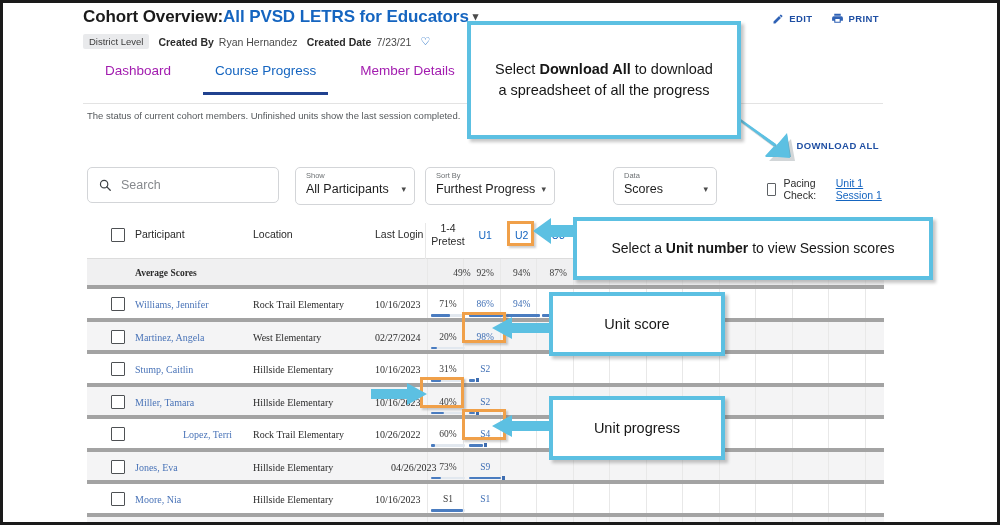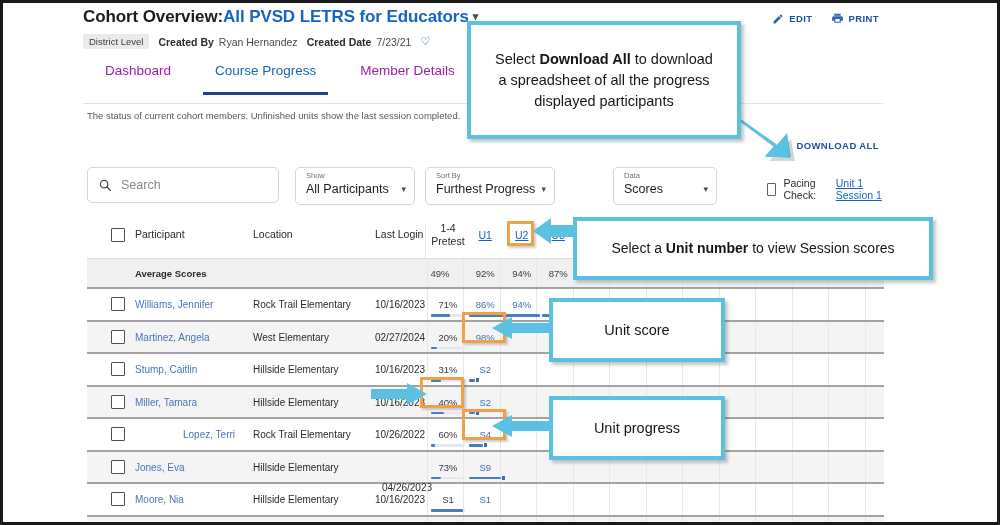--- a/index.html
+++ b/index.html
@@ -61,24 +61,24 @@
   #sel-data { left:526px; width:104px; }
   .pacing { position:absolute; left:680px; top:10px; display:flex; align-items:center; gap:7px; font-size:10.5px; color:#2c2c2c; }
   .pacing .cb { width:13px; height:13px; border:1.4px solid #5d6165; border-radius:1px; background:#fff; }
   .pacing .plink { color:#1565c0; text-decoration:underline; }
 
   
   .tbl { position:absolute; left:84px; top:212px; width:797px; }
   .thead { height:44px; border-bottom:1px solid #dcdcdc; position:relative; }
   .th { position:absolute; font-size:10.5px; color:#2a2a2a; top:13px; }
   .th.center { text-align:center; }
-  .th-unit { color:#1565c0; text-decoration:underline; font-size:10.5px; }
+  .th-unit { color:#1565c0; font-size:10.5px; }
   .col-sep { position:absolute; top:8px; bottom:0; width:1px; background:#e8e8e8; }
 
-  .row { position:relative; height:32.5px; border-bottom:2px solid #a3a3a3; }
+  .row { position:relative; height:32.5px; border-bottom:4px solid #a3a3a3;font-family:Liberation Serif, serif; }
   .row.alt { background:#f4f4f5; }
   .row.avg { background:#f0f0f1; height:30px; }
   .cell { position:absolute; font-size:10px; color:#2b2b2b; top:10px; }
   .cell.num { text-align:center; font-size:9.5px; color:#3a3a3a; }
   .cell.unit { text-align:center; font-size:9.5px; color:#3f6fb5; }
   .chk { position:absolute; left:24px; top:8px; width:14px; height:14px; border:1.4px solid #4e5154; border-radius:1px; background:#fff; }
   .pname { left:48px; color:#4a74b8; font-size:10px; }
   .ploc  { left:166px; color:#2b2b2b; font-size:10px; }
   .plog  { left:288px; color:#2b2b2b; font-size:10px; }
   .bar { position:absolute; height:2.6px; border-radius:1px; top:25px; }
@@ -214,21 +214,21 @@
           <div class="col-sep" style="left: 485.5px; top: 0px; bottom: 0px;"></div>
           <div class="col-sep" style="left: 522px; top: 0px; bottom: 0px;"></div>
           <div class="col-sep" style="left: 558.5px; top: 0px; bottom: 0px;"></div>
           <div class="col-sep" style="left: 595px; top: 0px; bottom: 0px;"></div>
           <div class="col-sep" style="left: 631.5px; top: 0px; bottom: 0px;"></div>
           <div class="col-sep" style="left: 668px; top: 0px; bottom: 0px;"></div>
           <div class="col-sep" style="left: 704.5px; top: 0px; bottom: 0px;"></div>
           <div class="col-sep" style="left: 741px; top: 0px; bottom: 0px;"></div>
           <div class="col-sep" style="left: 777.5px; top: 0px; bottom: 0px;"></div>
           <div class="cell " style="left: 48px; font-weight: 700; font-size: 9.5px; top: 9px;">Average Scores</div>
-          <div class="cell num" style="left: 334px; width: 38px; top: 9px;">49%</div>
+          <div class="cell num" style="left: 356px; width: 38px; top: 9px;">49%</div>
           <div class="cell num" style="left: 380px; width: 36.5px; top: 9px;">92%</div>
           <div class="cell num" style="left: 416.5px; width: 36.5px; top: 9px;">94%</div>
           <div class="cell num" style="left: 453px; width: 36.5px; top: 9px;">87%</div>
         </div>
         <div class="row">
           <div class="col-sep" style="left: 339.5px; top: 0px; bottom: 0px;"></div>
           <div class="col-sep" style="left: 376px; top: 0px; bottom: 0px;"></div>
           <div class="col-sep" style="left: 412.5px; top: 0px; bottom: 0px;"></div>
           <div class="col-sep" style="left: 449px; top: 0px; bottom: 0px;"></div>
           <div class="col-sep" style="left: 485.5px; top: 0px; bottom: 0px;"></div>
@@ -366,21 +366,21 @@
           <div class="col-sep" style="left: 558.5px; top: 0px; bottom: 0px;"></div>
           <div class="col-sep" style="left: 595px; top: 0px; bottom: 0px;"></div>
           <div class="col-sep" style="left: 631.5px; top: 0px; bottom: 0px;"></div>
           <div class="col-sep" style="left: 668px; top: 0px; bottom: 0px;"></div>
           <div class="col-sep" style="left: 704.5px; top: 0px; bottom: 0px;"></div>
           <div class="col-sep" style="left: 741px; top: 0px; bottom: 0px;"></div>
           <div class="col-sep" style="left: 777.5px; top: 0px; bottom: 0px;"></div>
           <div class="chk"></div>
           <div class="cell pname" style="left: 48px;">Jones, Eva</div>
           <div class="cell ploc" style="left: 166px;">Hillside Elementary</div>
-          <div class="cell plog" style="left: 295px; margin-top: 20px;">04/26/2023</div>
+          <div class="cell plog" style="left: 304px;">04/26/2023</div>
           <div class="cell num" style="left: 342px; width: 38px;">73%</div>
           <div class="bar bar-bg" style="left: 344px; width: 34px;"></div>
           <div class="bar bar-fg" style="left: 344px; width: 10.2px;"></div>
           <div class="cell unit" style="left: 380px; width: 36.5px;">S9</div>
           <div class="bar bar-fg" style="left: 382px; width: 32.3px;"></div>
           <div class="bar-tick" style="left: 415.3px;"></div>
         </div>
         <div class="row">
           <div class="col-sep" style="left: 339.5px; top: 0px; bottom: 0px;"></div>
           <div class="col-sep" style="left: 376px; top: 0px; bottom: 0px;"></div>
@@ -425,39 +425,38 @@
 
   <svg class="arrow" style="left:724px; top:108px;" width="90" height="50">
     <polygon points="2,2 48,36 60,22 64,46 38,46 50,34 4,2" fill="#5cc0e2"></polygon>
     <path d="M6 6 L52 40 L64 28 L68 50 L42 50 L54 38 L8 6 Z" fill="#7d8a90" opacity="0.35"></path>
     <polygon points="2,2 48,36 60,24 63,47 38,45 49,33 4,1" fill="#5cc0e2"></polygon>
   </svg>
   <div class="callout" id="co-download" style="left:464px; top:18px; width:274px; height:118px;">
     <div>
       <span>Select </span><b>Download All</b><span> to download</span><br>
       <span>a spreadsheet of all the progress</span><br>
-      <span>displayed participants</span>
     </div>
   </div>
 
   <div class="hl sh" id="hl-u2" style="left:504px; top:218px; width:27px; height:25px;"></div>
   <svg class="arrow" style="left:528px; top:212px;" width="52" height="34">
     <polygon points="2,16 20,3 20,10 50,10 50,22 20,22 20,29" fill="#5cc0e2"></polygon>
   </svg>
   <div class="callout" id="co-unit-number" style="left:570px; top:214px; width:360px; height:63px; font-size:14px;">
     <div style="white-space:nowrap;">
       <span>Select a </span><b>Unit number</b><span> to view Session scores</span>
     </div>
   </div>
 
   <div class="hl sh" id="hl-unitscore" style="left:459px; top:309px; width:44px; height:31px;"></div>
   <svg class="arrow" style="left:487px; top:312px;" width="64" height="26">
     <polygon points="2,13 22,2 22,8 62,8 62,18 22,18 22,24" fill="#5cc0e2"></polygon>
   </svg>
-  <div class="callout" id="co-unit-score" style="left:546px; top:295px; width:176px; height:64px;">
+  <div class="callout" id="co-unit-score" style="left:546px; top:289px; width:176px; height:64px;">
     <span>Unit score</span>
   </div>
 
   <div class="hl sh" id="hl-pretest" style="left:417px; top:374px; width:44px; height:31px;"></div>
   <svg class="arrow" style="left:366px; top:378px;" width="60" height="26">
     <polygon points="58,13 38,2 38,8 2,8 2,18 38,18 38,24" fill="#5cc0e2"></polygon>
   </svg>
 
   <div class="hl sh" id="hl-unitprog" style="left:459px; top:406px; width:44px; height:31px;"></div>
   <svg class="arrow" style="left:487px; top:410px;" width="64" height="26">

